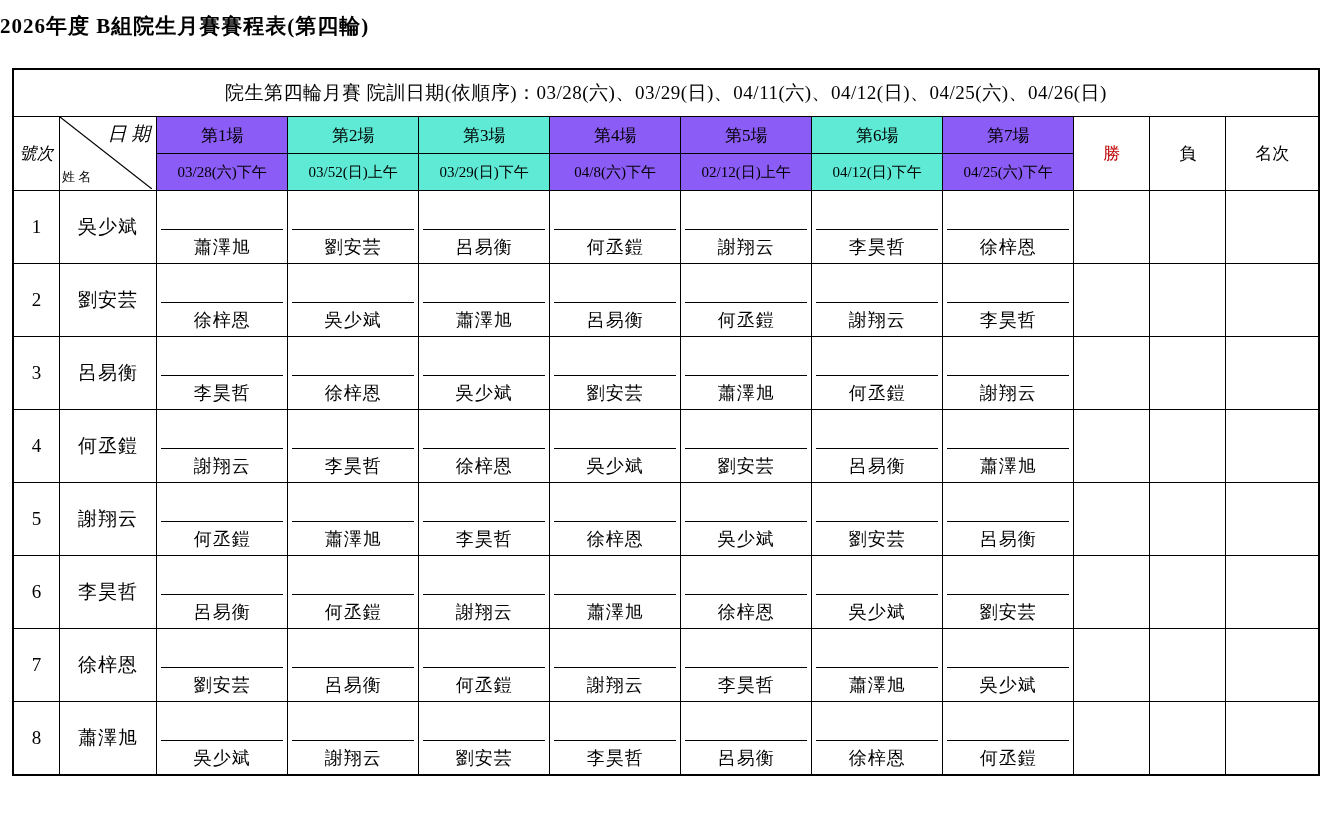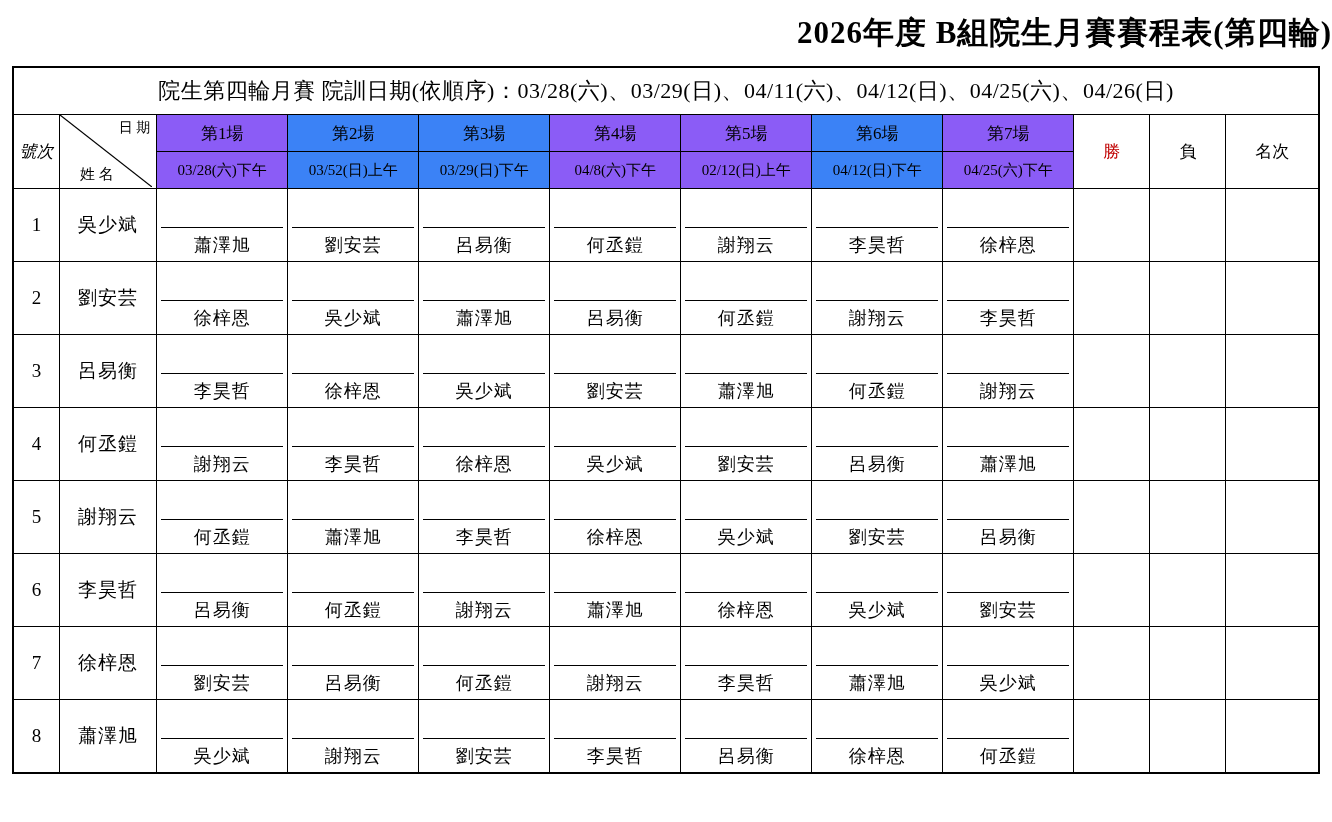--- a/index.html
+++ b/index.html
@@ -14,81 +14,82 @@
     color: #000000;
     overflow: hidden;
   }
   .page {
     width: 1332px;
     height: 822px;
     position: relative;
     box-sizing: border-box;
   }
   .title {
-    text-align: right;
-    font-size: 31px;
+    text-align: left;
+    font-size: 21px;
     font-weight: bold;
     letter-spacing: 1px;
     padding-top: 12px;
-    padding-bottom: 12px;
+    padding-bottom: 28px;
     font-family: "Liberation Serif", "DejaVu Serif", serif;
   }
   table.sched {
     border-collapse: collapse;
     table-layout: fixed;
     margin: 0 12px;
     width: 1308px;
     border: 2px solid #000;
   }
   table.sched td, table.sched th {
     border: 1px solid #000;
     text-align: center;
     vertical-align: middle;
     font-weight: normal;
     padding: 0;
   }
   .note-row td {
     height: 46px;
-    font-size: 22px;
+    font-size: 19px;
     letter-spacing: 0.5px;
     border-bottom: 2px solid #000;
   }
   
   .hdr-round td {
     height: 36px;
     font-size: 17px;
   }
   .hdr-date td {
     height: 36px;
     font-size: 15px;
     border-bottom: 2px solid #000;
   }
   .c-purple { background: #8b5cf6; }
-  .c-orange { background: #3b82f6; }
+  .c-orange { background: #5eead4; }
   .corner {
     position: relative;
     background: #ffffff;
     width: 88px;
   }
   .corner .diag {
     position: absolute;
     left: 0; top: 0; right: 0; bottom: 0;
     pointer-events: none;
   }
   .corner .lbl-date {
     position: absolute;
     right: 6px;
     top: 4px;
-    font-size: 14px;
+    font-size: 19px;
+    font-style: italic;
   }
   .corner .lbl-name {
     position: absolute;
-    left: 20px;
+    left: 2px;
     bottom: 4px;
-    font-size: 15px;
+    font-size: 13px;
   }
   .num-col { width: 44px; font-style: italic; }
   .name-col { width: 92px; }
   .match-col { width: 124px; }
   .res-col { width: 72px; }
   .rank-col { width: 88px; }
 
   .win-label { color: #c00000; font-weight: bold; font-size: 17px; }
   .lose-label { font-weight: bold; font-size: 17px; }
   .rank-label { font-size: 17px; }

